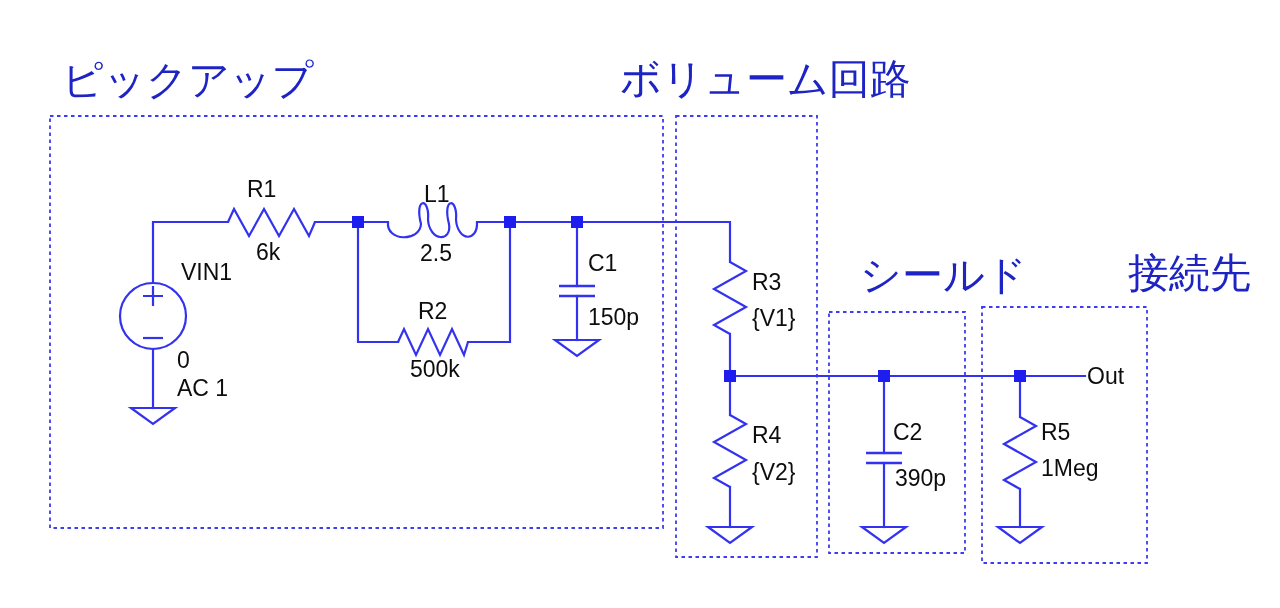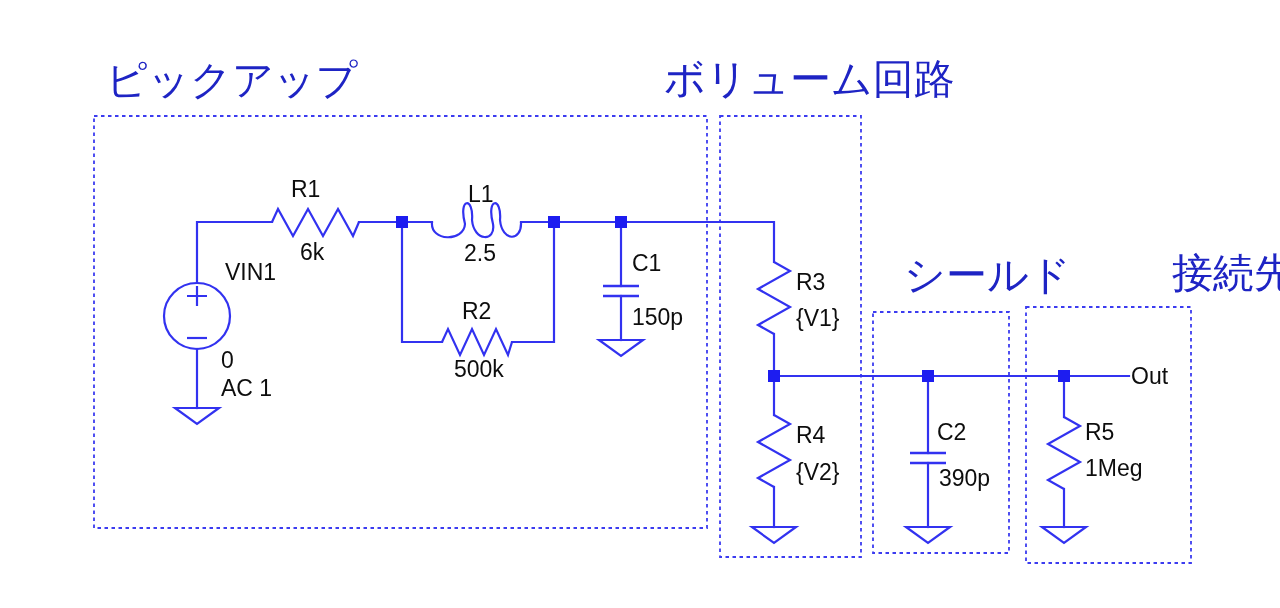--- a/index.html
+++ b/index.html
@@ -9,21 +9,20 @@
     width: 1280px;
     height: 608px;
     overflow: hidden;
     font-family: "DejaVu Sans", sans-serif;
   }
   .canvas {
     position: relative;
     width: 1234px;
     height: 608px;
     background: #ffffff;
-    margin-left: 44px;
   }
   svg text {
     user-select: none;
   }
   .comp-label {
     font-family: "Liberation Sans", "DejaVu Sans", sans-serif;
     font-size: 23px;
     fill: #0d0d0d;
   }
   .section-title {

